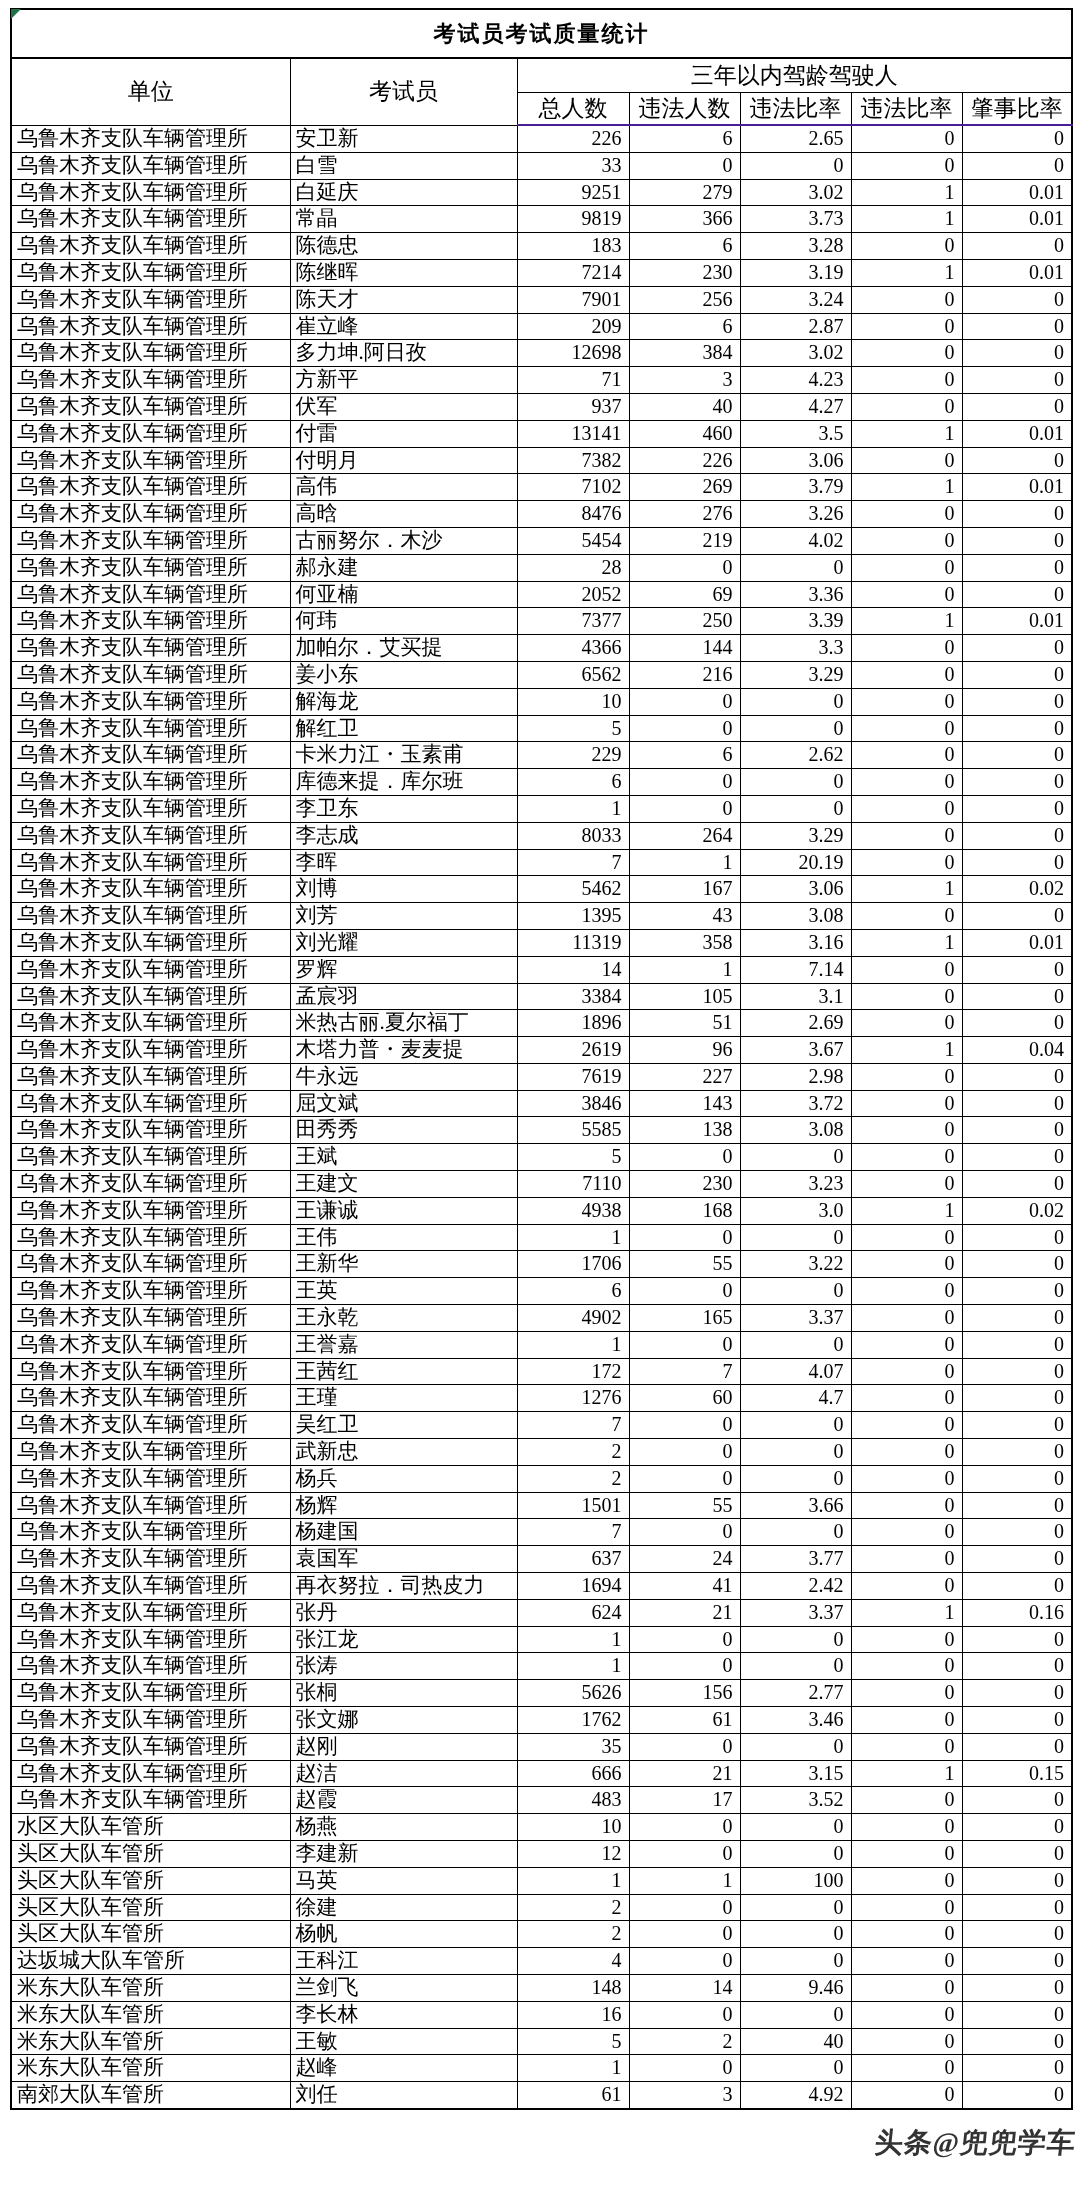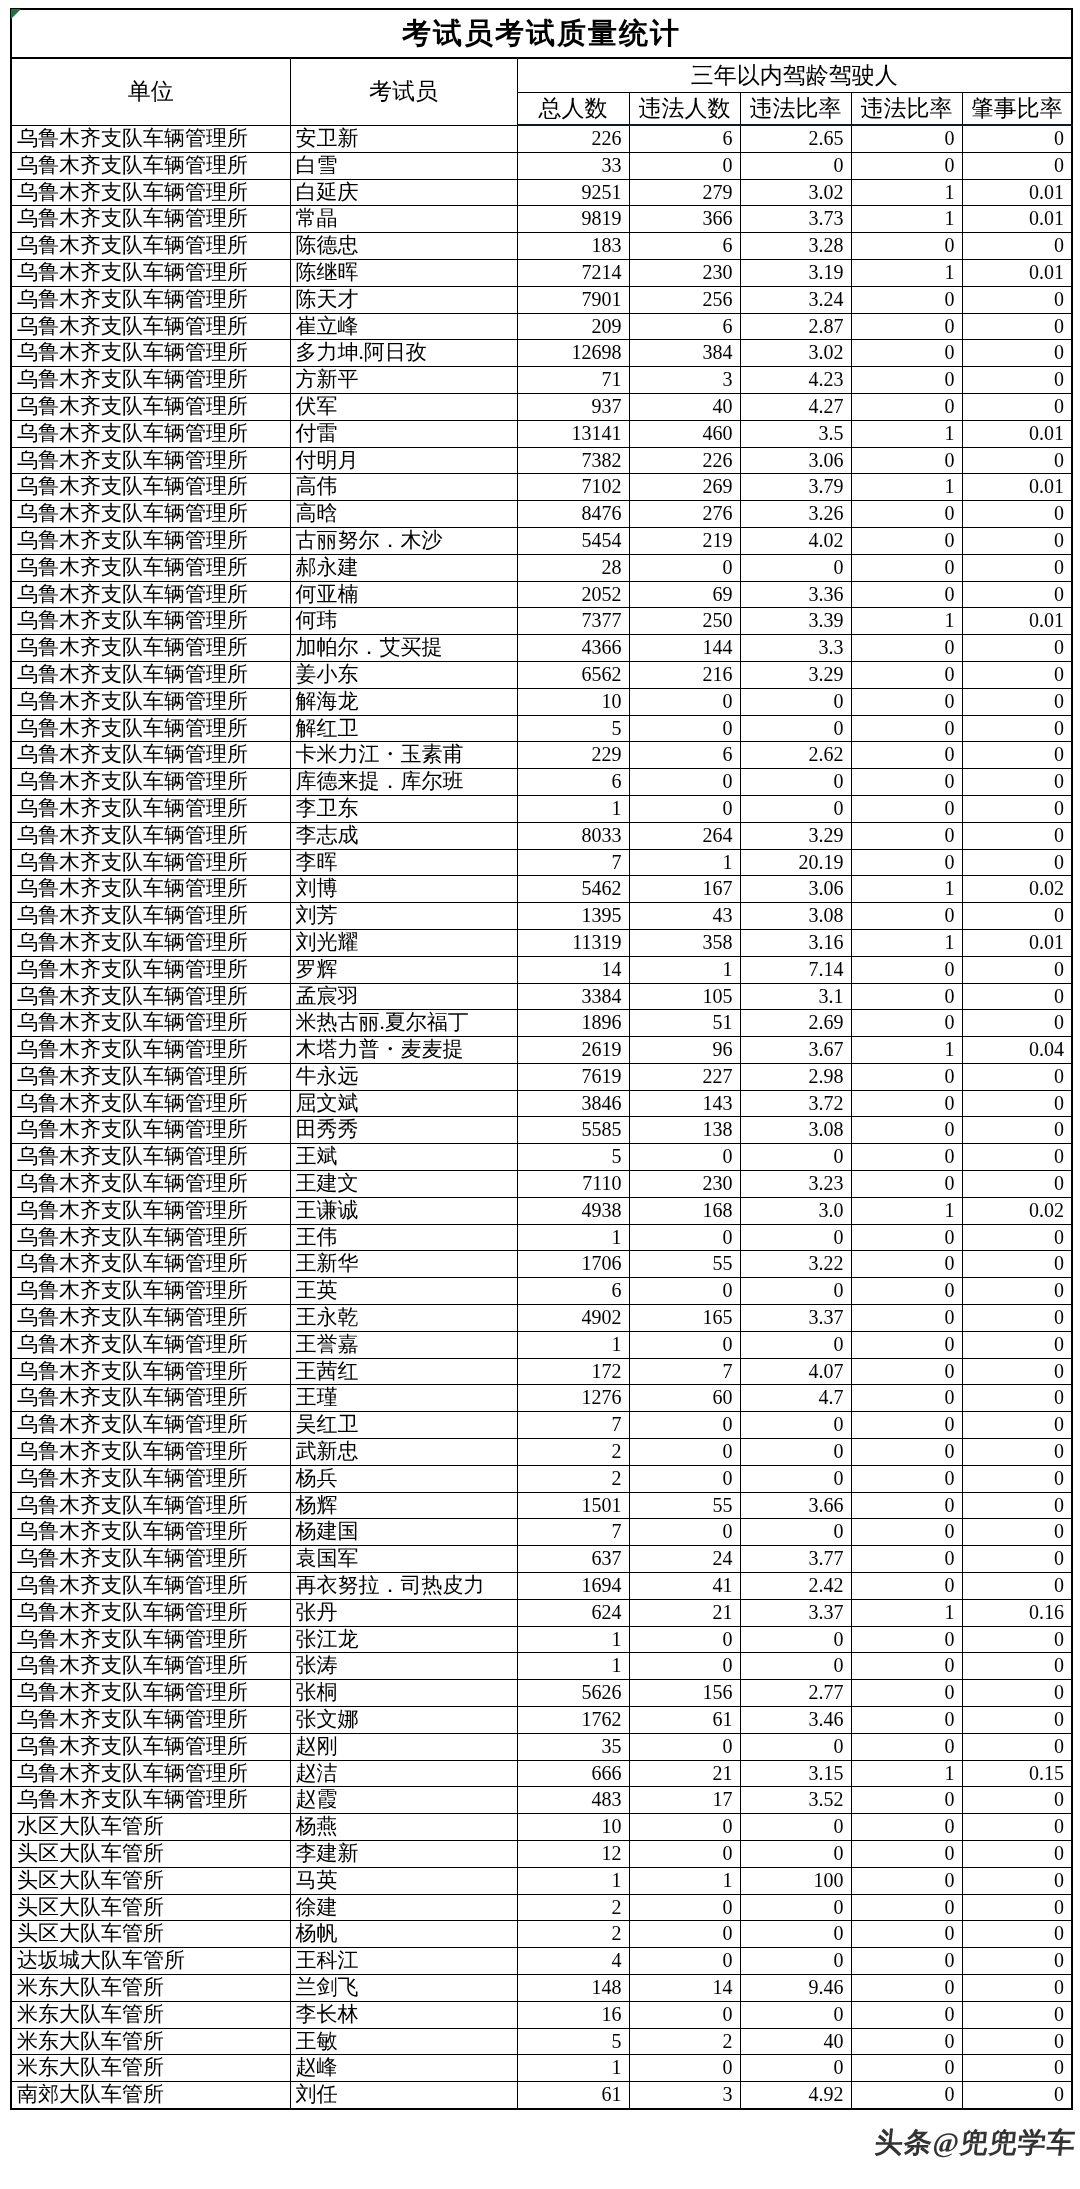--- a/index.html
+++ b/index.html
@@ -18,27 +18,27 @@
     border-collapse:collapse;table-layout:fixed;
     border:2px solid #000;
   }
   .quality td,.quality th{
     border:1px solid #000;overflow:hidden;white-space:nowrap;
     font-weight:normal;padding:0;
   }
   tr.title-row td{
     border-left:1px solid #c8c8c8;border-right:1px solid #c8c8c8;border-top:1px solid #c8c8c8;
     border-bottom:2px solid #000;
-    height:47px;text-align:center;font-size:29px;font-weight:bold;letter-spacing:2px;
+    height:47px;text-align:center;font-size:22px;font-weight:bold;letter-spacing:2px;
   }
   thead th{
     text-align:center;font-weight:bold;font-size:23px;background:#ffffff;
   }
   tr.group-header-row th{height:33px;}
-  tr.sub-header-row th{height:31px;border-bottom:2px solid #0f172a;}
+  tr.sub-header-row th{height:31px;border-bottom:2px solid #4c1d95;}
   th.rowspan2{height:auto;}
   tbody td{height:25.8px;font-size:21px;line-height:25.8px;}
   tbody td.txt{text-align:left;padding-left:5px;}
   tbody td.num{text-align:right;padding-right:7px;font-size:20px;}
   .watermark{
     position:absolute;top:2124px;right:4px;z-index:5;
     font-size:28px;font-weight:bold;color:#333333;letter-spacing:1px;
     transform:skewX(-6deg);
     text-shadow:
       -2px 0 0 #ffffff, 2px 0 0 #ffffff, 0 -2px 0 #ffffff, 0 2px 0 #ffffff,

